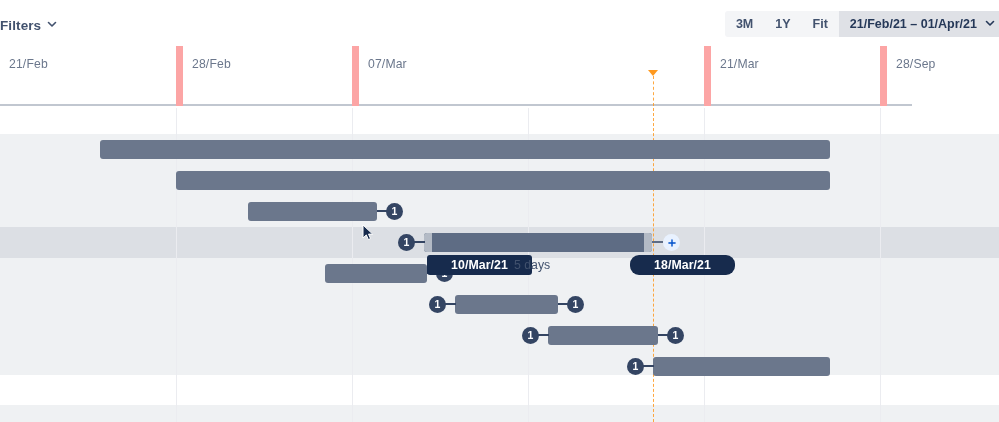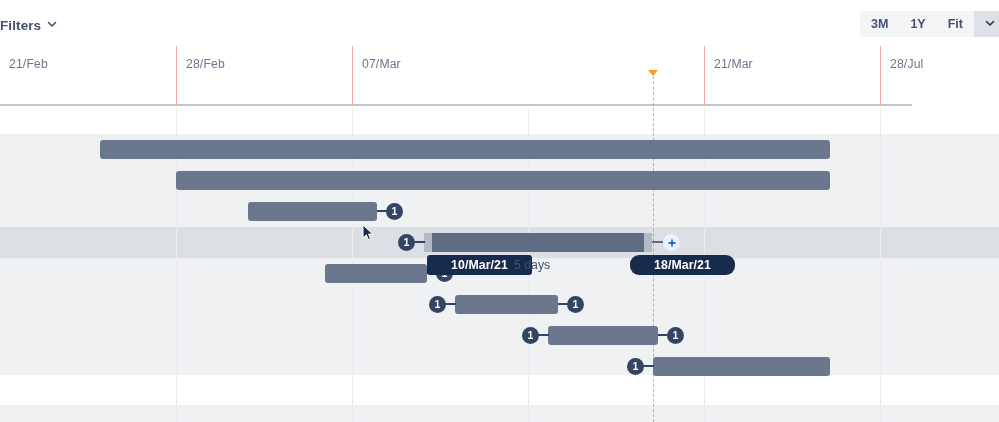--- a/index.html
+++ b/index.html
@@ -56,21 +56,21 @@
   .vs-chev { width:9px; height:9px; margin-left:2px; opacity:.9;}
 
   
   .timeline-head {
     position:absolute; left:0; top:46px; width:912px; height:60px;
     background:#ffffff;
     border-bottom:2px solid #c1c7d0;
   }
   .tl-col {
     position:absolute; top:0; height:60px;
-    border-left:1px solid #fca5a5;
+    border-left:7px solid #fca5a5;
   }
   .tl-col.first { border-left:none; }
   .tl-col span {
     position:absolute; left:9px; top:11px;
     font-size:12.2px; color:#6b778c; letter-spacing:.15px;
     white-space:nowrap;
   }
 
   
   .chart {
@@ -166,20 +166,21 @@
           </svg>
       </span>
     </div>
 
     <div class="toolbar-right">
       <div class="seg">
         <button class="seg-btn">3M</button>
         <button class="seg-btn">1Y</button>
         <button class="seg-btn">Fit</button>
         <div class="seg-range">
+          <span>21/Feb/21 – 01/Apr/21</span>
           <span class="chev">
             <svg viewBox="0 0 10 10" width="10" height="10">
                 <path d="M1.5 3.5 L5 7 L8.5 3.5" stroke="#253858" stroke-width="1.6" fill="none" stroke-linecap="round" stroke-linejoin="round"></path>
               </svg>
           </span>
         </div>
       </div>
 
     </div>
   </div>
@@ -191,21 +192,21 @@
       <div class="tl-col" style="left: 176px; width: 176px;">
         <span>28/Feb</span>
       </div>
       <div class="tl-col" style="left: 352px; width: 176px;">
         <span>07/Mar</span>
       </div>
       <div class="tl-col" style="left: 704px; width: 176px;">
         <span>21/Mar</span>
       </div>
       <div class="tl-col" style="left: 880px; width: 119px;">
-        <span>28/Jul</span>
+        <span>28/Sep</span>
       </div>
       <div class="today-head" style="left: 648px; top: 24px;"></div>
       <div class="today-head-line" style="left: 653px; top: 30px; height: 30px;"></div>
     </div>
 
   <div class="chart" id="chart">
       <div class="band" style="top: 0px; height: 26px; background: rgb(255, 255, 255);"></div>
       <div class="band" style="top: 26px; height: 31px; background: rgb(239, 241, 243);"></div>
       <div class="band" style="top: 57px; height: 31px; background: rgb(239, 241, 243);"></div>
       <div class="band" style="top: 88px; height: 31px; background: rgb(239, 241, 243);"></div>

